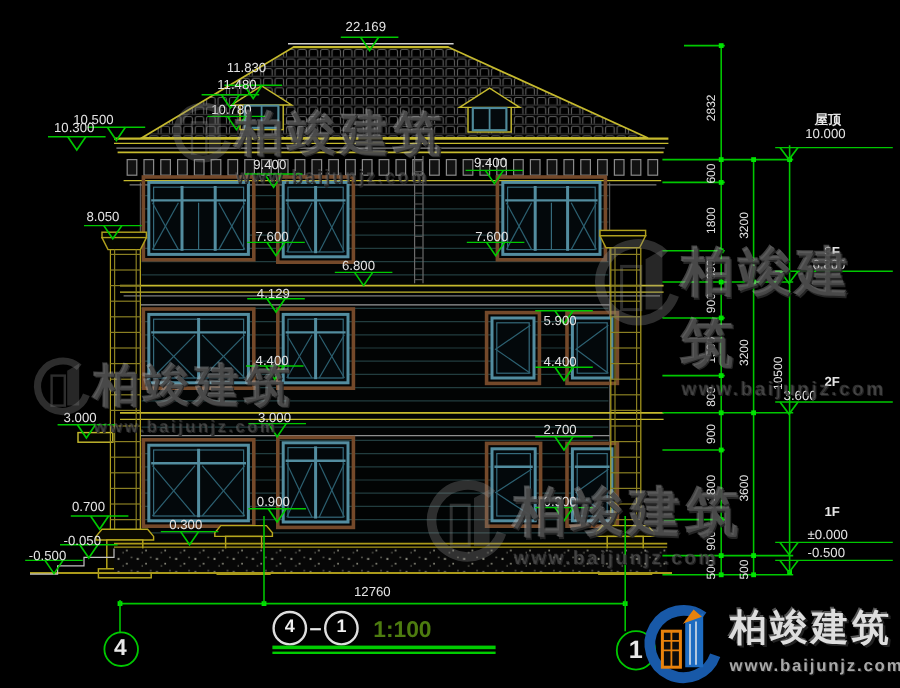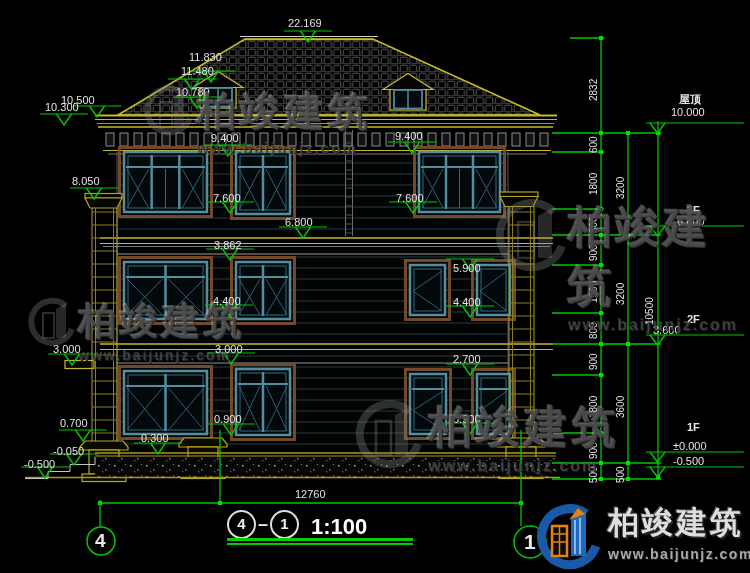--- a/index.html
+++ b/index.html
@@ -14,21 +14,21 @@
   .wm .wm-col{display:flex;flex-direction:column;}
   .wm .wm-brand{font-weight:bold;letter-spacing:4px;color:rgba(145,145,145,0.30);
        text-shadow:1px 1px 0 rgba(40,40,40,0.9),-1px -1px 0 rgba(190,190,190,0.35);}
   .wm .wm-url{font-weight:bold;letter-spacing:2px;color:rgba(140,140,140,0.34);
        text-shadow:1px 1px 0 rgba(35,35,35,0.9);}
   #title-bar{position:absolute;left:227px;top:509px;display:flex;align-items:center;}
   .tcirc{width:25px;height:25px;border:2px solid #dedede;border-radius:50%;color:#f0f0f0;
          font-size:15px;font-weight:bold;text-align:center;line-height:24px;flex:0 0 auto;}
   .tdash{color:#e8e8e8;font-size:18px;font-weight:bold;margin:0 2px;}
   #title-name{color:#f2f2f2;font-size:26px;font-weight:bold;letter-spacing:2px;margin-left:4px;}
-  #title-scale{color:#ffffff;font-size:22px;font-weight:bold;margin-left:12px;padding-top:5px;}
+  #title-scale{color:#4d7c0f;font-size:19px;font-weight:bold;margin-left:12px;padding-top:5px;}
   .trule{position:absolute;background:#00cc00;}
   #logo{position:absolute;left:528px;top:502px;display:flex;align-items:flex-start;}
   #logo .logo-col{display:flex;flex-direction:column;margin-left:6px;}
   #logo .logo-brand{font-size:31px;font-weight:bold;letter-spacing:3px;color:#dedede;
         text-shadow:2px 2px 0 #222,-1px -1px 0 #555,1px 1px 0 #333;}
   #logo .logo-url{font-size:14px;font-weight:bold;letter-spacing:1.5px;color:#a8a8a8;
         text-shadow:1px 1px 0 #222;margin-top:2px;}
   .lv-name{position:absolute;color:#e6e6e6;font-size:11px;font-weight:bold;white-space:nowrap;}
   .lv-val{position:absolute;color:#e3e3e3;font-size:11px;white-space:nowrap;}
 </style>
@@ -479,21 +479,21 @@
 <span class="lbl" style="left:181px;top:65px;">11.480</span>
 <span class="lbl" style="left:176px;top:86px;">10.780</span>
 <span class="lbl" style="left:61px;top:94px;text-align:right;">10.500</span>
 <span class="lbl" style="left:45px;top:101px;">10.300</span>
 <span class="lbl" style="left:211px;top:132px;">9.400</span>
 <span class="lbl" style="left:395px;top:130px;">9.400</span>
 <span class="lbl" style="left:72px;top:175px;">8.050</span>
 <span class="lbl" style="left:213px;top:192px;">7.600</span>
 <span class="lbl" style="left:396px;top:192px;">7.600</span>
 <span class="lbl" style="left:285px;top:216px;">6.800</span>
-<span class="lbl" style="left:214px;top:239px;">3.862</span>
+<span class="lbl" style="left:214px;top:239px;">4.129</span>
 <span class="lbl" style="left:453px;top:262px;">5.900</span>
 <span class="lbl" style="left:213px;top:295px;">4.400</span>
 <span class="lbl" style="left:453px;top:296px;">4.400</span>
 <span class="lbl" style="left:215px;top:343px;">3.000</span>
 <span class="lbl" style="left:53px;top:343px;">3.000</span>
 <span class="lbl" style="left:453px;top:353px;">2.700</span>
 <span class="lbl" style="left:214px;top:413px;">0.900</span>
 <span class="lbl" style="left:453px;top:413px;">0.900</span>
 <span class="lbl" style="left:60px;top:417px;">0.700</span>
 <span class="lbl" style="left:141px;top:432px;">0.300</span>

